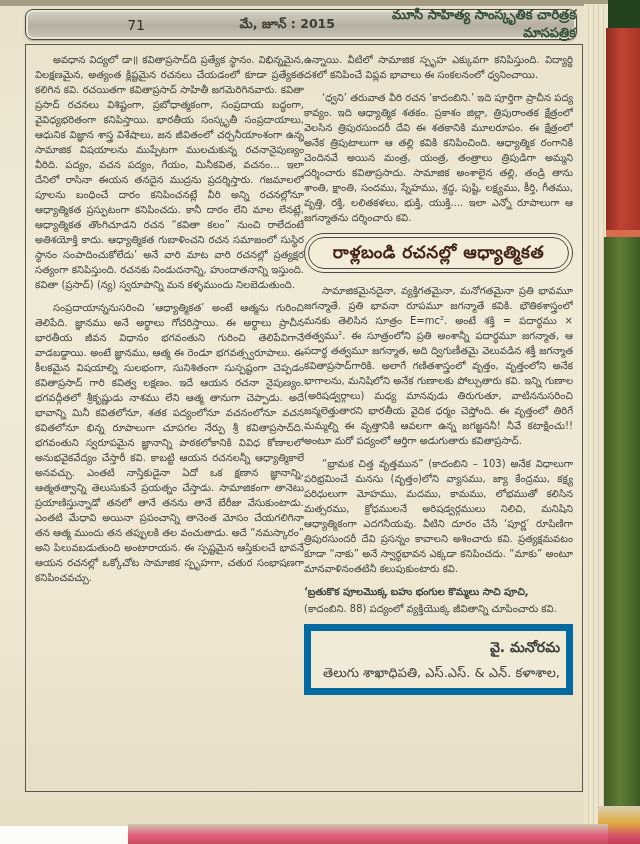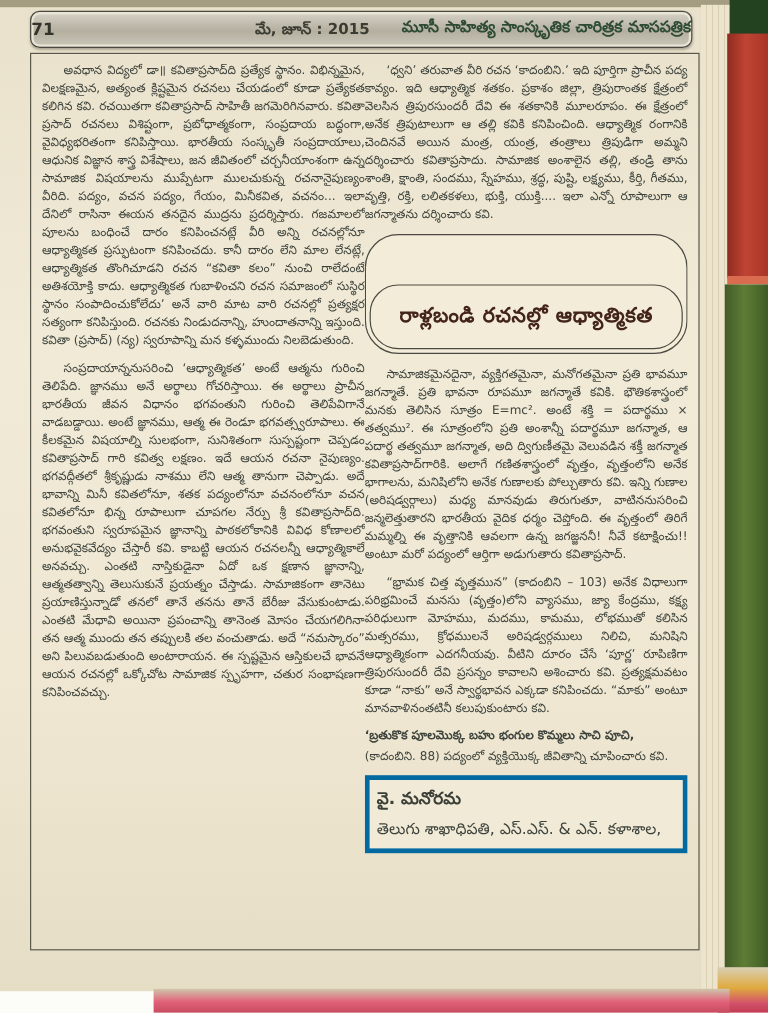--- a/index.html
+++ b/index.html
@@ -31,40 +31,40 @@
   .bottom-strip{position:absolute;left:128px;top:824px;width:480px;height:20px;
     background:linear-gradient(180deg,#cfc6ab 0%,#e2607a 55%,#c74b5e 100%);}
   
   .header-bar{
     position:absolute;left:25px;top:9px;width:552px;height:31px;
     border:1px solid #4a4a42;border-radius:8px;box-sizing:border-box;
     background:linear-gradient(180deg,#d6d2c6,#b4af9f 55%,#cbc7b9);
     box-shadow:inset 0 0 0 2px #e8e4d6,0 1px 2px rgba(60,55,40,.35);
     display:flex;align-items:center;
   }
-  .page-num{width:92px;text-align:left;font-weight:bold;font-size:14px;color:#33332b;}
+  .page-num{width:92px;text-align:right;font-weight:normal;font-size:14px;color:#33332b;margin-left:27px;}
   .issue-date{width:190px;text-align:right;font-weight:bold;font-size:12.5px;color:#3c3c33;}
   .mag-title{flex:1;text-align:right;font-weight:bold;font-size:13px;color:#2e4b33;}
   
   .content{
     position:absolute;left:25px;top:44px;width:558px;height:748px;
     border:1px solid #5a584c;box-sizing:border-box;
     display:flex;padding:7px 9px;
   }
   .col{flex:1;overflow:hidden;text-align:justify;font-size:10px;line-height:1.5;color:#3e443d;}
   .col p{margin:0 0 8px;text-indent:18px;}
   .col p.cont{text-indent:0;}
   .quote{font-weight:bold;text-indent:0 !important;margin-bottom:2px !important;}
   .quote-caption{text-indent:0 !important;}
   
   .heading-box{border:1px solid #4a4a42;border-radius:28px;padding:3px;margin:6px 0 10px;background:#f3ecd8;}
-  .heading-inner{border:1px solid #4a4a42;border-radius:24px;padding:13px 4px;text-align:center;margin-top:38px;}
+  .heading-inner{border:1px solid #4a4a42;border-radius:24px;padding:2px 4px;text-align:center;}
   .heading-text{font-size:17px;font-weight:bold;color:#43241b;letter-spacing:.5px;}
   
-  .author-box{border:4px solid #0369a1;margin-top:4px;padding:4px 6px;text-align:left;background:#f1ead6;}
+  .author-box{border:7px solid #0369a1;margin-top:4px;padding:4px 6px;text-align:right;background:#f1ead6;}
   .author-name{font-weight:bold;font-size:14px;color:#3a3f38;margin:2px 0 5px;}
   .author-line{font-size:13px;font-weight:normal;color:#3e443d;margin:2px 0;}
 </style>
 </head>
 <body>
 
 <div class="page"></div>
 <div class="top-edge"></div>
 <div class="page-right-edge"></div>
 
@@ -83,20 +83,21 @@
 </div>
 
 <div class="content">
 
   <div class="col">
     <p>అవధాన విద్యలో డా॥ కవితాప్రసాద్‌ది ప్రత్యేక స్థానం. విభిన్నమైన, విలక్షణమైన, అత్యంత క్లిష్టమైన రచనలు చేయడంలో కూడా ప్రత్యేకత కలిగిన కవి. రచయితగా కవితాప్రసాద్ సాహితీ జగమెరిగినవారు. కవితా ప్రసాద్ రచనలు విశిష్టంగా, ప్రబోధాత్మకంగా, సంప్రదాయ బద్ధంగా, వైవిధ్యభరితంగా కనిపిస్తాయి. భారతీయ సంస్కృతీ సంప్రదాయాలు, ఆధునిక విజ్ఞాన శాస్త్ర విశేషాలు, జన జీవితంలో చర్చనీయాంశంగా ఉన్న సామాజిక విషయాలను ముప్పేటగా ములచుకున్న రచనానైపుణ్యం వీరిది. పద్యం, వచన పద్యం, గేయం, మినీకవిత, వచనం... ఇలా దేనిలో రాసినా ఈయన తనదైన ముద్రను ప్రదర్శిస్తారు. గజమాలలో పూలను బంధించే దారం కనిపించనట్లే వీరి అన్ని రచనల్లోనూ ఆధ్యాత్మికత ప్రస్ఫుటంగా కనిపించదు. కానీ దారం లేని మాల లేనట్లే, ఆధ్యాత్మికత తొంగిచూడని రచన “కవితా కలం” నుంచి రాలేదంటే అతిశయోక్తి కాదు. ఆధ్యాత్మికత గుబాళించని రచన సమాజంలో సుస్థిర స్థానం సంపాదించుకోలేదు’ అనే వారి మాట వారి రచనల్లో ప్రత్యక్షర సత్యంగా కనిపిస్తుంది. రచనకు నిండుదనాన్ని, హుందాతనాన్ని ఇస్తుంది. కవితా (ప్రసాద్) (న్య) స్వరూపాన్ని మన కళ్ళముందు నిలబెడుతుంది.</p>
     <p>సంప్రదాయాన్ననుసరించి ‘ఆధ్యాత్మికత’ అంటే ఆత్మను గురించి తెలిపేది. జ్ఞానము అనే అర్థాలు గోచరిస్తాయి. ఈ అర్థాలు ప్రాచీన భారతీయ జీవన విధానం భగవంతుని గురించి తెలిపేవిగానే వాడబడ్డాయి. అంటే జ్ఞానము, ఆత్మ ఈ రెండూ భగవత్స్వరూపాలు. ఈ కీలకమైన విషయాల్ని సులభంగా, సునిశితంగా సుస్పష్టంగా చెప్పడం కవితాప్రసాద్ గారి కవిత్వ లక్షణం. ఇదే ఆయన రచనా నైపుణ్యం. భగవద్గీతలో శ్రీకృష్ణుడు నాశము లేని ఆత్మ తానుగా చెప్పాడు. అదే భావాన్ని మినీ కవితలోనూ, శతక పద్యంలోనూ వచనంలోనూ వచన కవితలోనూ భిన్న రూపాలుగా చూపగల నేర్పు శ్రీ కవితాప్రసాద్‌ది. భగవంతుని స్వరూపమైన జ్ఞానాన్ని పాఠకలోకానికి వివిధ కోణాలలో అనుభవైకవేద్యం చేస్తారీ కవి. కాబట్టి ఆయన రచనలన్నీ ఆధ్యాత్మికాలే అనవచ్చు. ఎంతటి నాస్తికుడైనా ఏదో ఒక క్షణాన జ్ఞానాన్ని, ఆత్మతత్వాన్ని తెలుసుకునే ప్రయత్నం చేస్తాడు. సామాజికంగా తానెటు ప్రయాణిస్తున్నాడో తనలో తానే తనను తానే బేరీజు వేసుకుంటాడు. ఎంతటి మేధావి అయినా ప్రపంచాన్ని తానెంత మోసం చేయగలిగినా తన ఆత్మ ముందు తన తప్పులకి తల వంచుతాడు. అదే “నమస్కారం” అని పిలువబడుతుంది అంటారాయన. ఈ స్పష్టమైన ఆస్తికులచే భావనే ఆయన రచనల్లో ఒక్కోచోట సామాజిక స్పృహగా, చతుర సంభాషణగా కనిపించవచ్చు.</p>
   </div>
 
   <div class="col">
+    <p class="cont">ఉన్నాయి. వీటిలో సామాజిక స్పృహ ఎక్కువగా కనిపిస్తుంది. విద్యార్థి దశలో కనిపించే విప్లవ భావాలు ఈ సంకలనంలో ధ్వనించాయి.</p>
     <p>‘ధ్వని’ తరువాత వీరి రచన ‘కాదంబిని.’ ఇది పూర్తిగా ప్రాచీన పద్య కావ్యం. ఇది ఆధ్యాత్మిక శతకం. ప్రకాశం జిల్లా, త్రిపురాంతక క్షేత్రంలో వెలసిన త్రిపురసుందరీ దేవి ఈ శతకానికి మూలరూపం. ఈ క్షేత్రంలో అనేక త్రిపుటాలుగా ఆ తల్లి కవికి కనిపించింది. ఆధ్యాత్మిక రంగానికి చెందినవే అయిన మంత్ర, యంత్ర, తంత్రాలు త్రిపుడిగా అమ్మని దర్శించారు కవితాప్రసాదు. సామాజిక అంశాలైన తల్లి, తండ్రి తాను శాంతి, క్షాంతి, సందము, స్నేహము, శ్రద్ధ, పుష్టి, లక్ష్యము, కీర్తి, గీతము, వృత్తి, రక్తి, లలితకళలు, భుక్తి, యుక్తి.... ఇలా ఎన్నో రూపాలుగా ఆ జగన్మాతను దర్శించారు కవి.</p>
 
     <div class="heading-box">
       <div class="heading-inner">
         <span class="heading-text">రాళ్లబండి రచనల్లో ఆధ్యాత్మికత</span>
       </div>
     </div>
 
     <p>సామాజికమైనదైనా, వ్యక్తిగతమైనా, మనోగతమైనా ప్రతి భావమూ జగన్మాతే. ప్రతి భావనా రూపమూ జగన్మాతే కవికి. భౌతికశాస్త్రంలో మనకు తెలిసిన సూత్రం E=mc². అంటే శక్తి = పదార్థము × తత్వము². ఈ సూత్రంలోని ప్రతి అంశాన్నీ పదార్థమూ జగన్మాత, ఆ పదార్థ తత్వమూ జగన్మాత, అది ద్విగుణీతమై వెలువడిన శక్తీ జగన్మాత కవితాప్రసాద్‌గారికి. అలాగే గణితశాస్త్రంలో వృత్తం, వృత్తంలోని అనేక భాగాలను, మనిషిలోని అనేక గుణాలకు పోల్చుతారు కవి. ఇన్ని గుణాల (అరిషడ్వర్గాలు) మధ్య మానవుడు తిరుగుతూ, వాటిననుసరించి జన్మలెత్తుతారని భారతీయ వైదిక ధర్మం చెప్తోంది. ఈ వృత్తంలో తిరిగే మమ్మల్ని ఈ వృత్తానికి ఆవలగా ఉన్న జగజ్జననీ! నీవే కటాక్షించు!! అంటూ మరో పద్యంలో ఆర్తిగా అడుగుతారు కవితాప్రసాద్.</p>
     <p>“భ్రామక చిత్త వృత్తమున” (కాదంబిని – 103) అనేక విధాలుగా పరిభ్రమించే మనసు (వృత్తం)లోని వ్యాసము, జ్యా కేంద్రము, కక్ష్య పరిధులుగా మోహము, మదము, కామము, లోభముతో కలిసిన మత్సరము, క్రోధములనే అరిషడ్వర్గములు నిలిచి, మనిషిని ఆధ్యాత్మికంగా ఎదగనీయవు. వీటిని దూరం చేసే ‘పూర్ణ’ రూపిణిగా త్రిపురసుందరీ దేవి ప్రసన్నం కావాలని అశించారు కవి. ప్రత్యక్షమవటం కూడా “నాకు” అనే స్వార్థభావన ఎక్కడా కనిపించదు. “మాకు” అంటూ మానవాళినంతటినీ కలుపుకుంటారు కవి.</p>

